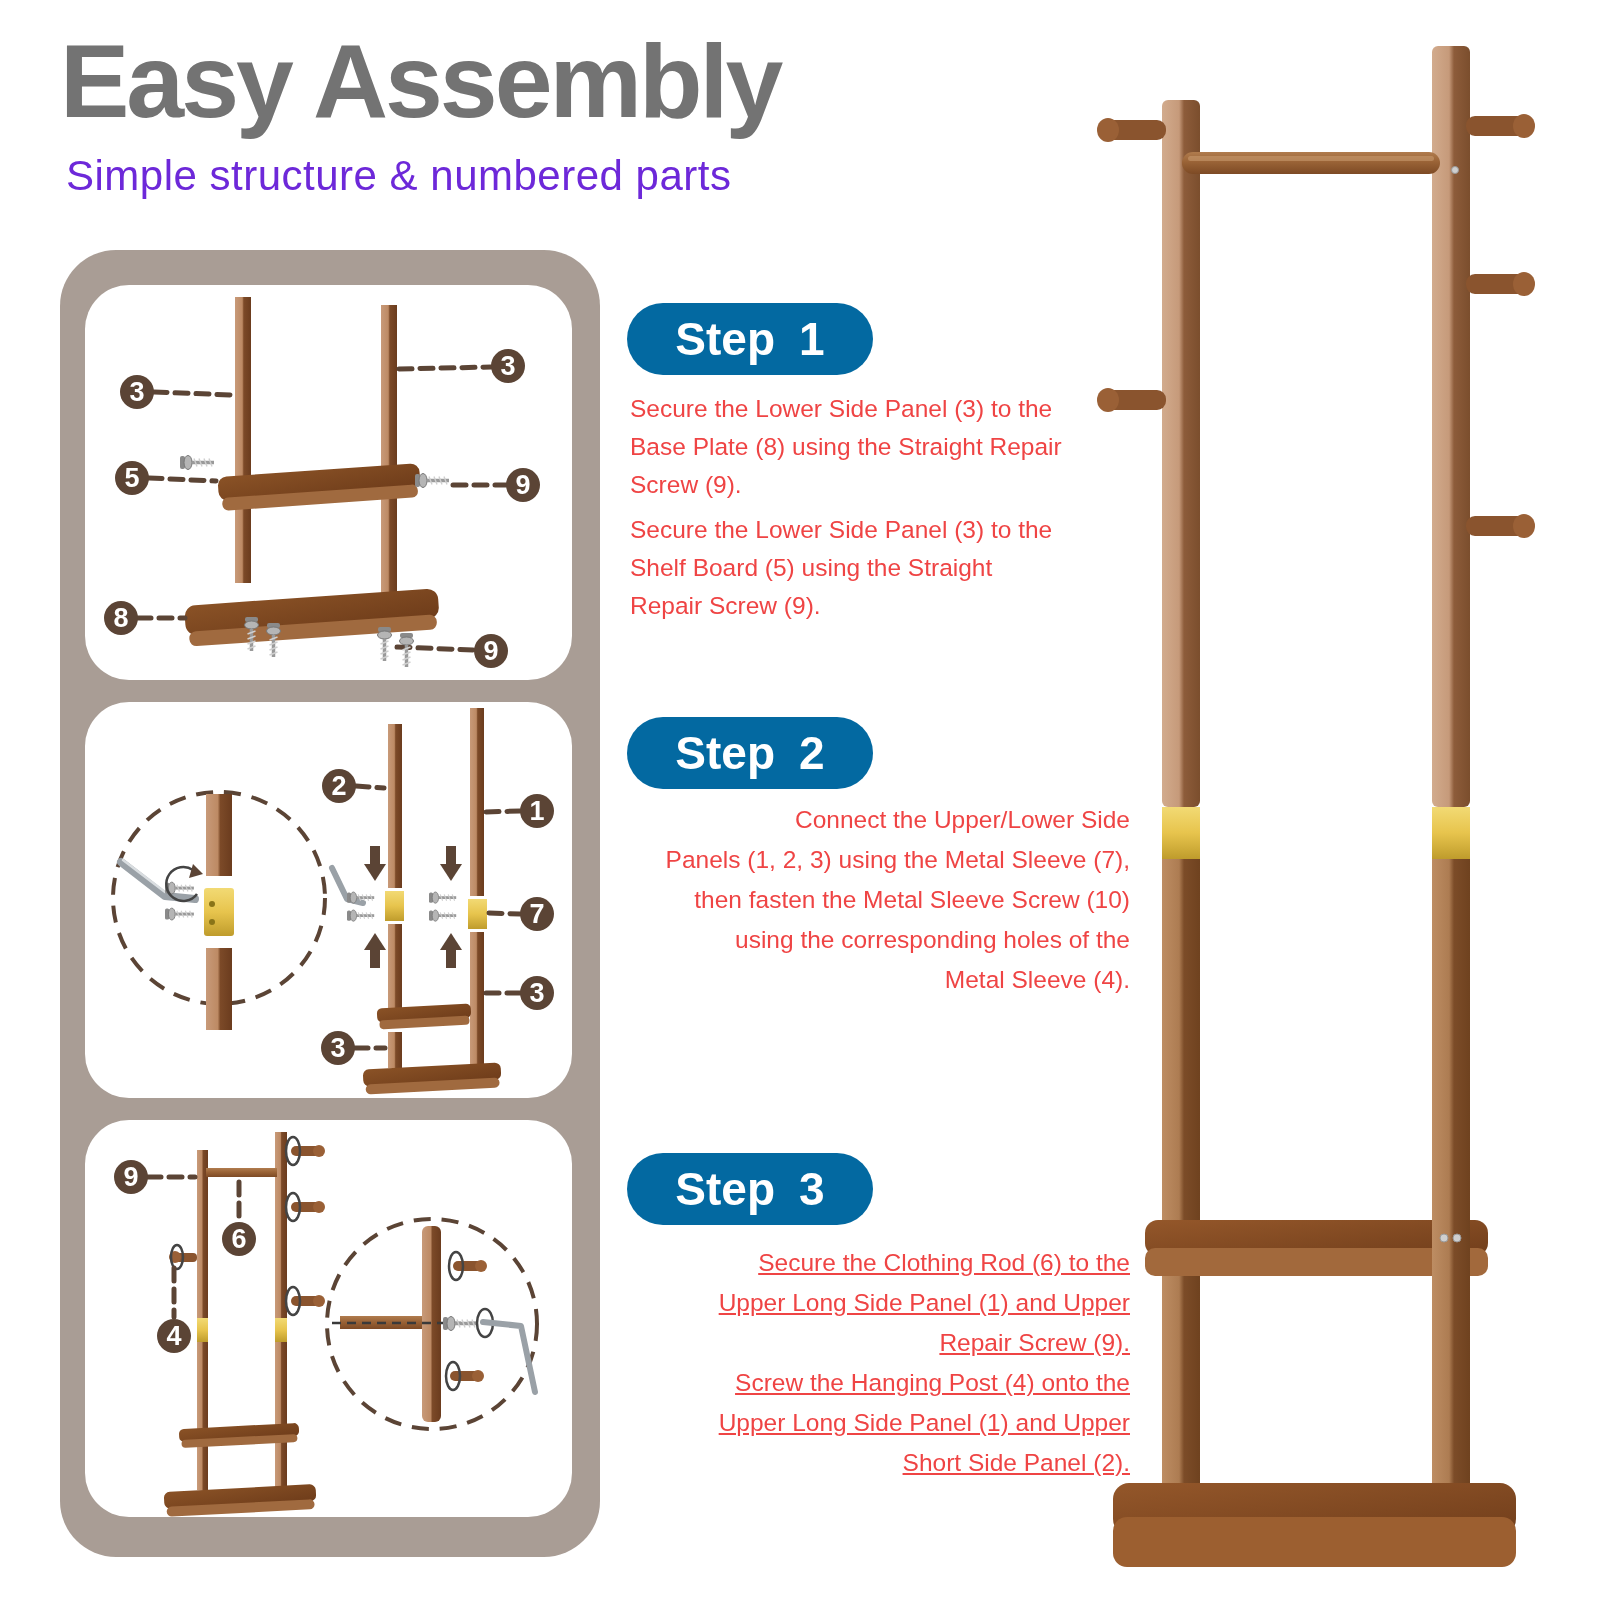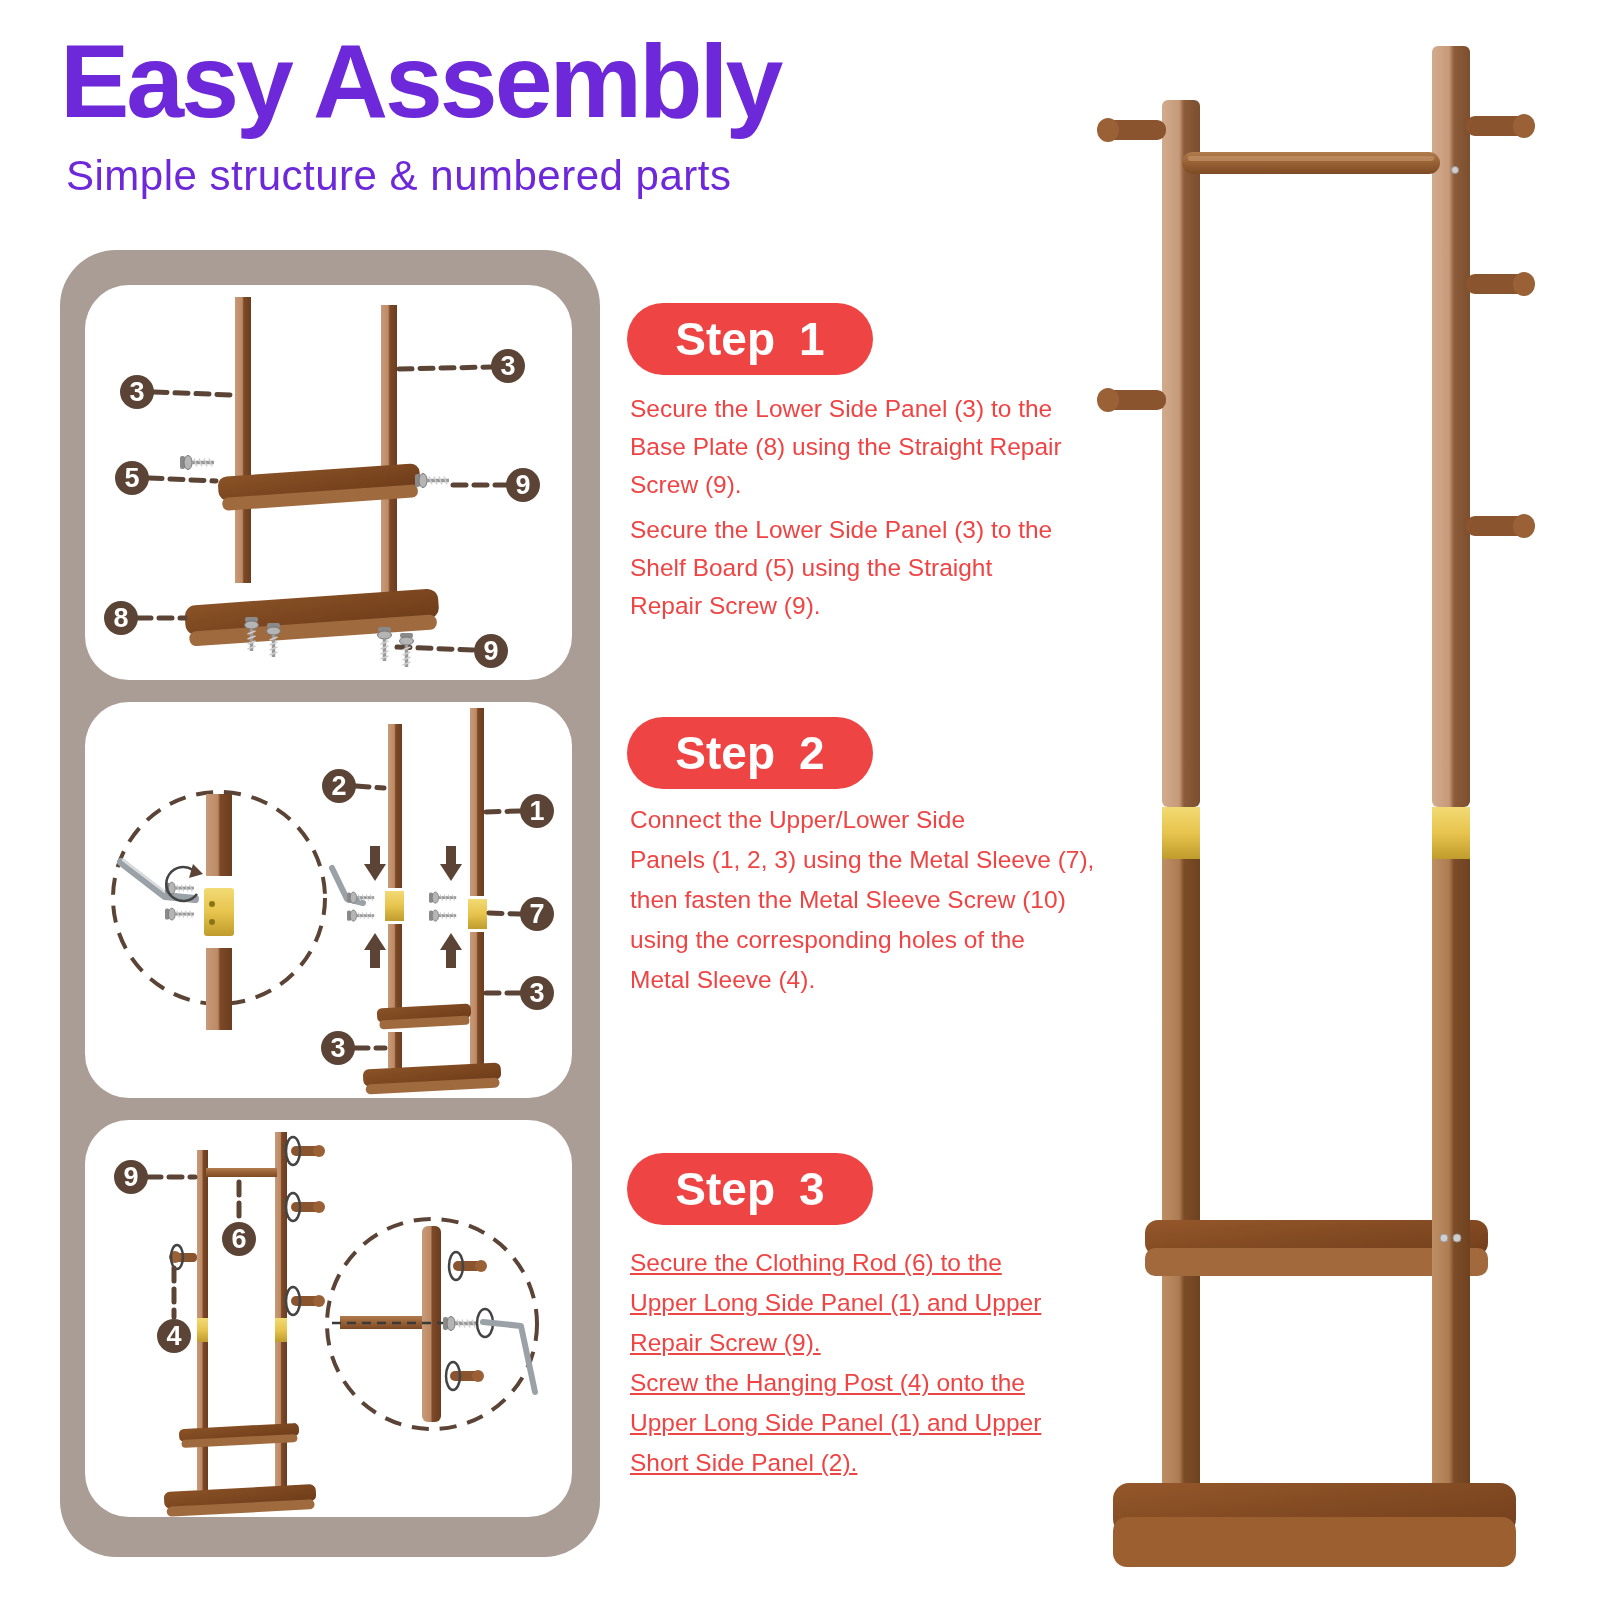--- a/index.html
+++ b/index.html
@@ -1,35 +1,35 @@
 <!DOCTYPE html>
 <html><head>
 <meta charset="utf-8">
 <style>
   html,body{margin:0;padding:0;background:#fff;}
   body{width:1600px;height:1600px;position:relative;overflow:hidden;
        font-family:"Liberation Sans",sans-serif;}
   .abs{position:absolute;}
 
   
-  .title{left:60px;top:22px;font-size:104px;font-weight:800;color:#6d28d9;letter-spacing:-3px;}
+  .title{left:60px;top:22px;font-size:104px;font-weight:800;color:#737373;letter-spacing:-3px;}
   .subtitle{left:66px;top:152px;font-size:42px;font-weight:400;color:#6d28d9;letter-spacing:.5px;}
 
   
   .diag-col{left:60px;top:250px;width:540px;height:1307px;background:#a99d95;border-radius:56px;}
   .card{position:absolute;left:25px;width:487px;background:#ffffff;border-radius:44px;overflow:hidden;}
   .card svg{display:block;width:100%;height:100%;}
 
   
-  .pill{width:246px;height:72px;background:#ef4444;border-radius:36px;
+  .pill{width:246px;height:72px;background:#0369a1;border-radius:36px;
         display:flex;align-items:center;justify-content:center;color:#fff;
         font-size:46px;font-weight:700;}
   .pill .pnum{margin-left:24px;}
   .steptext{width:500px;color:#ef4444;font-size:24.5px;font-weight:500;line-height:38px;}
-  .steptext.lh40{line-height:40px;}
+  .steptext.lh40{line-height:40px;text-align:right;}
   .line{white-space:nowrap;}
   .pbreak{margin-top:7px;}
 
   
   .cobg{fill:#5b4435;}
   .co{font-family:"Liberation Sans",sans-serif;font-size:27px;font-weight:700;fill:#ffffff;text-anchor:middle;}
   .dash{stroke:#5b4435;stroke-width:5;stroke-dasharray:13 8;fill:none;stroke-linecap:round;}
   .dashC{stroke:#5b4435;stroke-width:4;stroke-dasharray:17 11;fill:none;}
   .dashT{stroke:#3a3a3a;stroke-width:2.5;stroke-dasharray:9 6;fill:none;}
   .key{stroke:#9aa1a7;stroke-width:8;fill:none;stroke-linecap:round;stroke-linejoin:round;}

